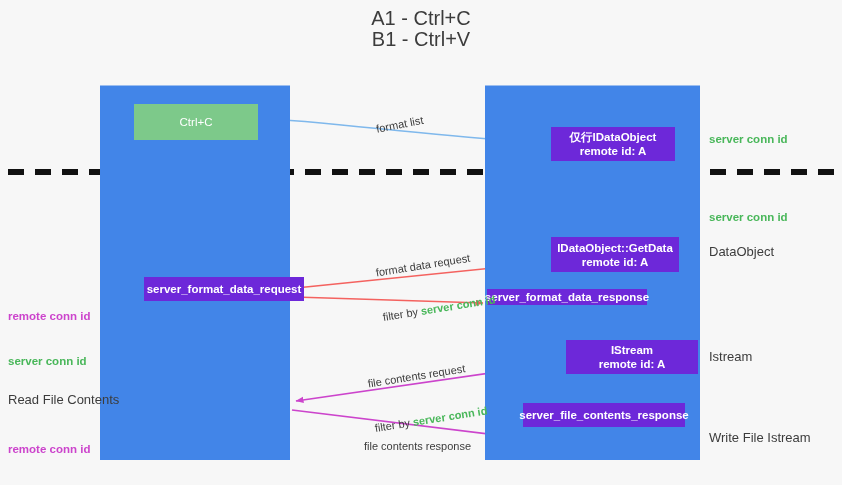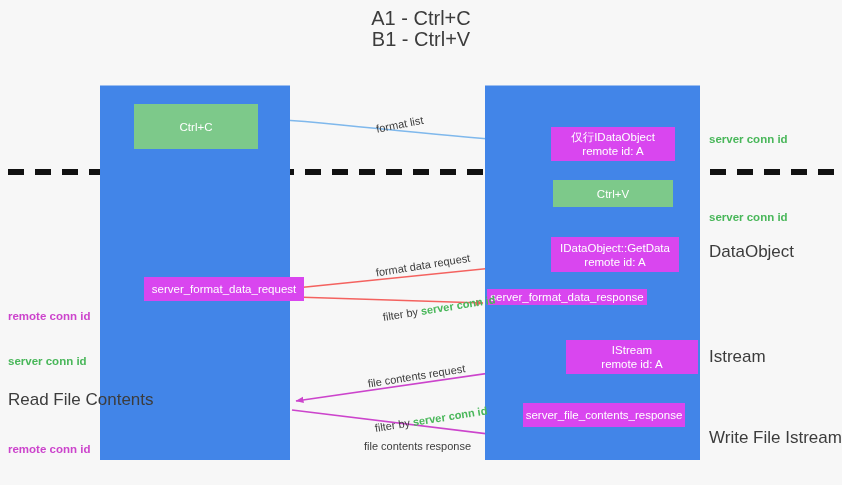--- a/index.html
+++ b/index.html
@@ -55,21 +55,21 @@
     flex-direction: column;
     align-items: center;
     justify-content: center;
     color: #ffffff;
     font-size: 11.5px;
     line-height: 14px;
     text-align: center;
     white-space: pre;
     z-index: 6;
   }
-  .node.orange { background: #d946ef; }
+  .node.orange { background: #6d28d9; font-weight: bold; }
   .node.green  { background: #7dc98a; }
 
   .edge-label {
     position: absolute;
     font-size: 11px;
     color: #3c3c3c;
     line-height: 15px;
     white-space: pre;
     z-index: 7;
   }
@@ -79,21 +79,21 @@
   }
   .edge-label.rot-up {
     transform: rotate(-11deg);
     transform-origin: left top;
   }
   .green-txt  { color: #49b75a; font-weight: bold; }
   .purple-txt { color: #cc44cc; font-weight: bold; }
 
   .side-label {
     position: absolute;
-    font-size: 17px;
+    font-size: 13px;
     color: #3c3c3c;
     line-height: 14px;
     white-space: pre;
     z-index: 7;
   }
   .conn-pair {
     position: absolute;
     font-size: 11.5px;
     line-height: 15px;
     white-space: pre;
@@ -159,26 +159,25 @@
     <div>remote</div>
   </div>
   <div class="col-head" style="left:542px; top:59px; width:100px;">
     <div>B1</div>
     <div>connection</div>
   </div>
 
   <div class="lane" style="left:100px; top:86px; width:190px; height:374px;"></div>
   <div class="lane" style="left:485px; top:86px; width:215px; height:374px;"></div>
 
-  <div class="node green" style="left:134px; top:104px; width:124px; height:45px;">Ctrl+C</div>
+  <div class="node green" style="left:134px; top:104px; width:124px; height:36px;">Ctrl+C</div>
 
   <div class="node orange" style="left:551px; top:127px; width:124px; height:34px;">仅行IDataObject
 remote id: A</div>
 
-  <div class="node green" style="left:553px; top:180px; width:120px; height:27px;">Ctrl+V</div>
 
   <div class="node orange" style="left:551px; top:237px; width:128px; height:35px;">IDataObject::GetData
 remote id: A</div>
 
   <div class="node orange" style="left:566px; top:340px; width:132px; height:34px;">IStream
 remote id: A</div>
 
   <div class="node orange" style="left:144px; top:277px; width:160px; height:24px;">server_format_data_request</div>
 
   <div class="node orange" style="left:487px; top:289px; width:160px; height:16px;">server_format_data_response</div>

